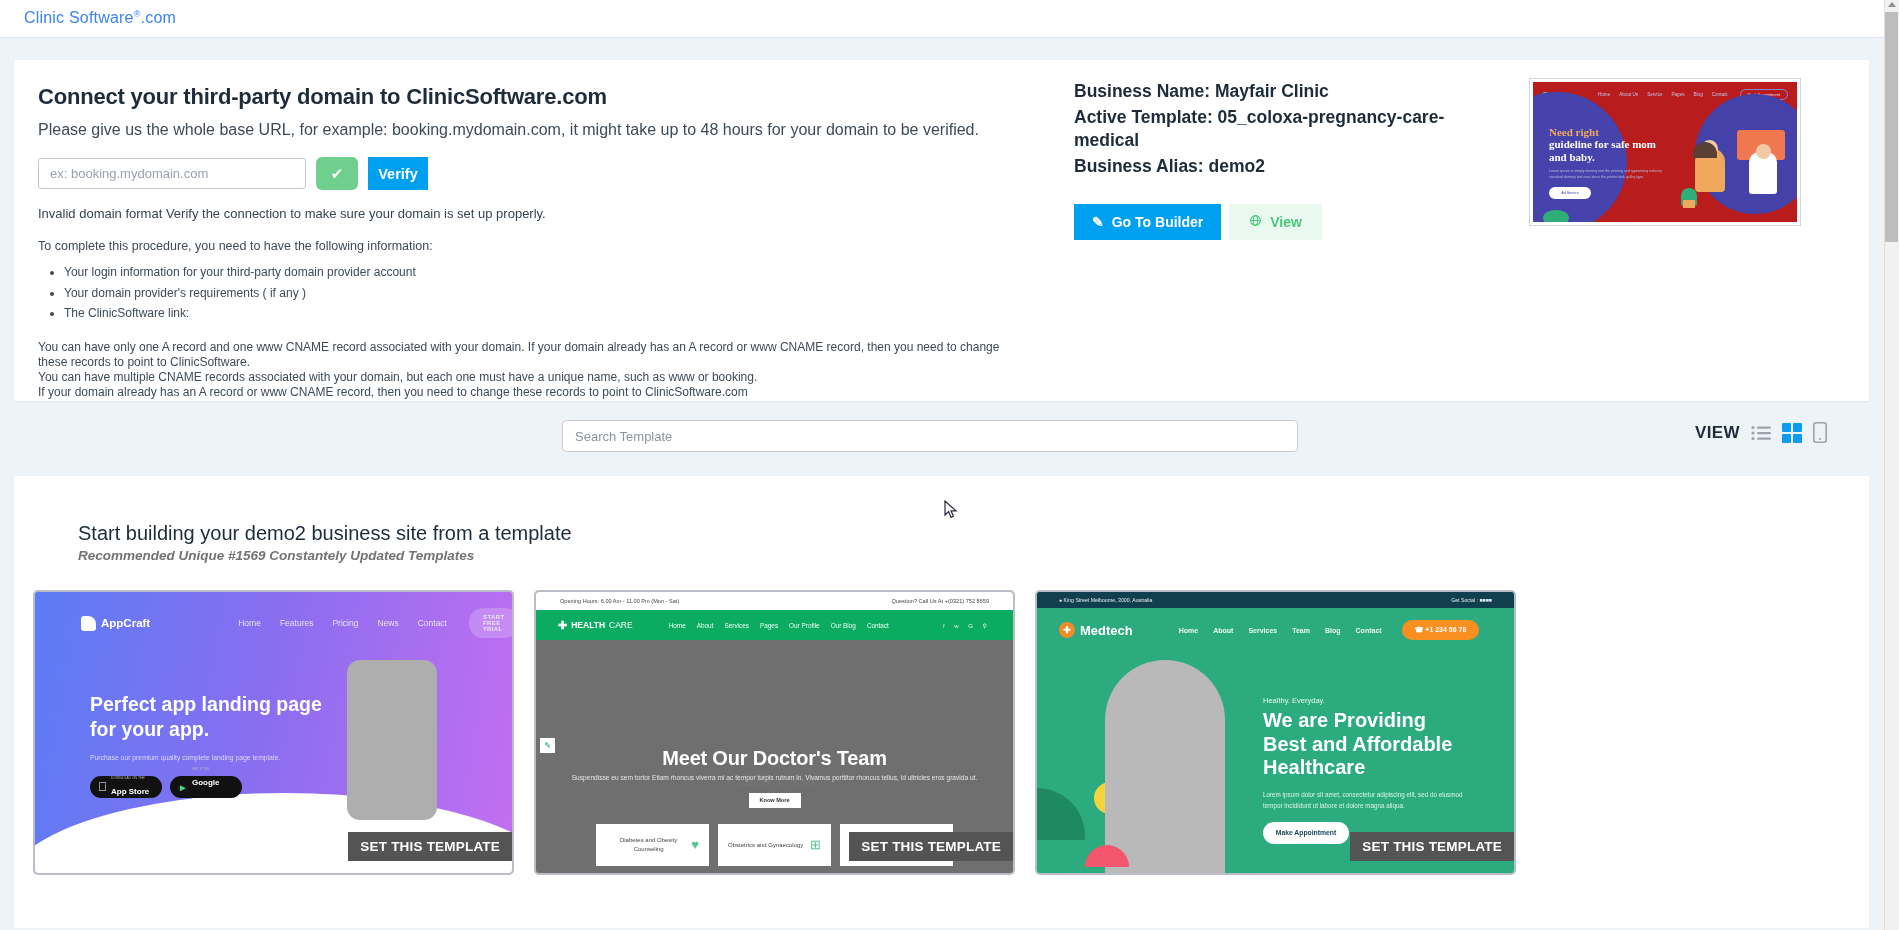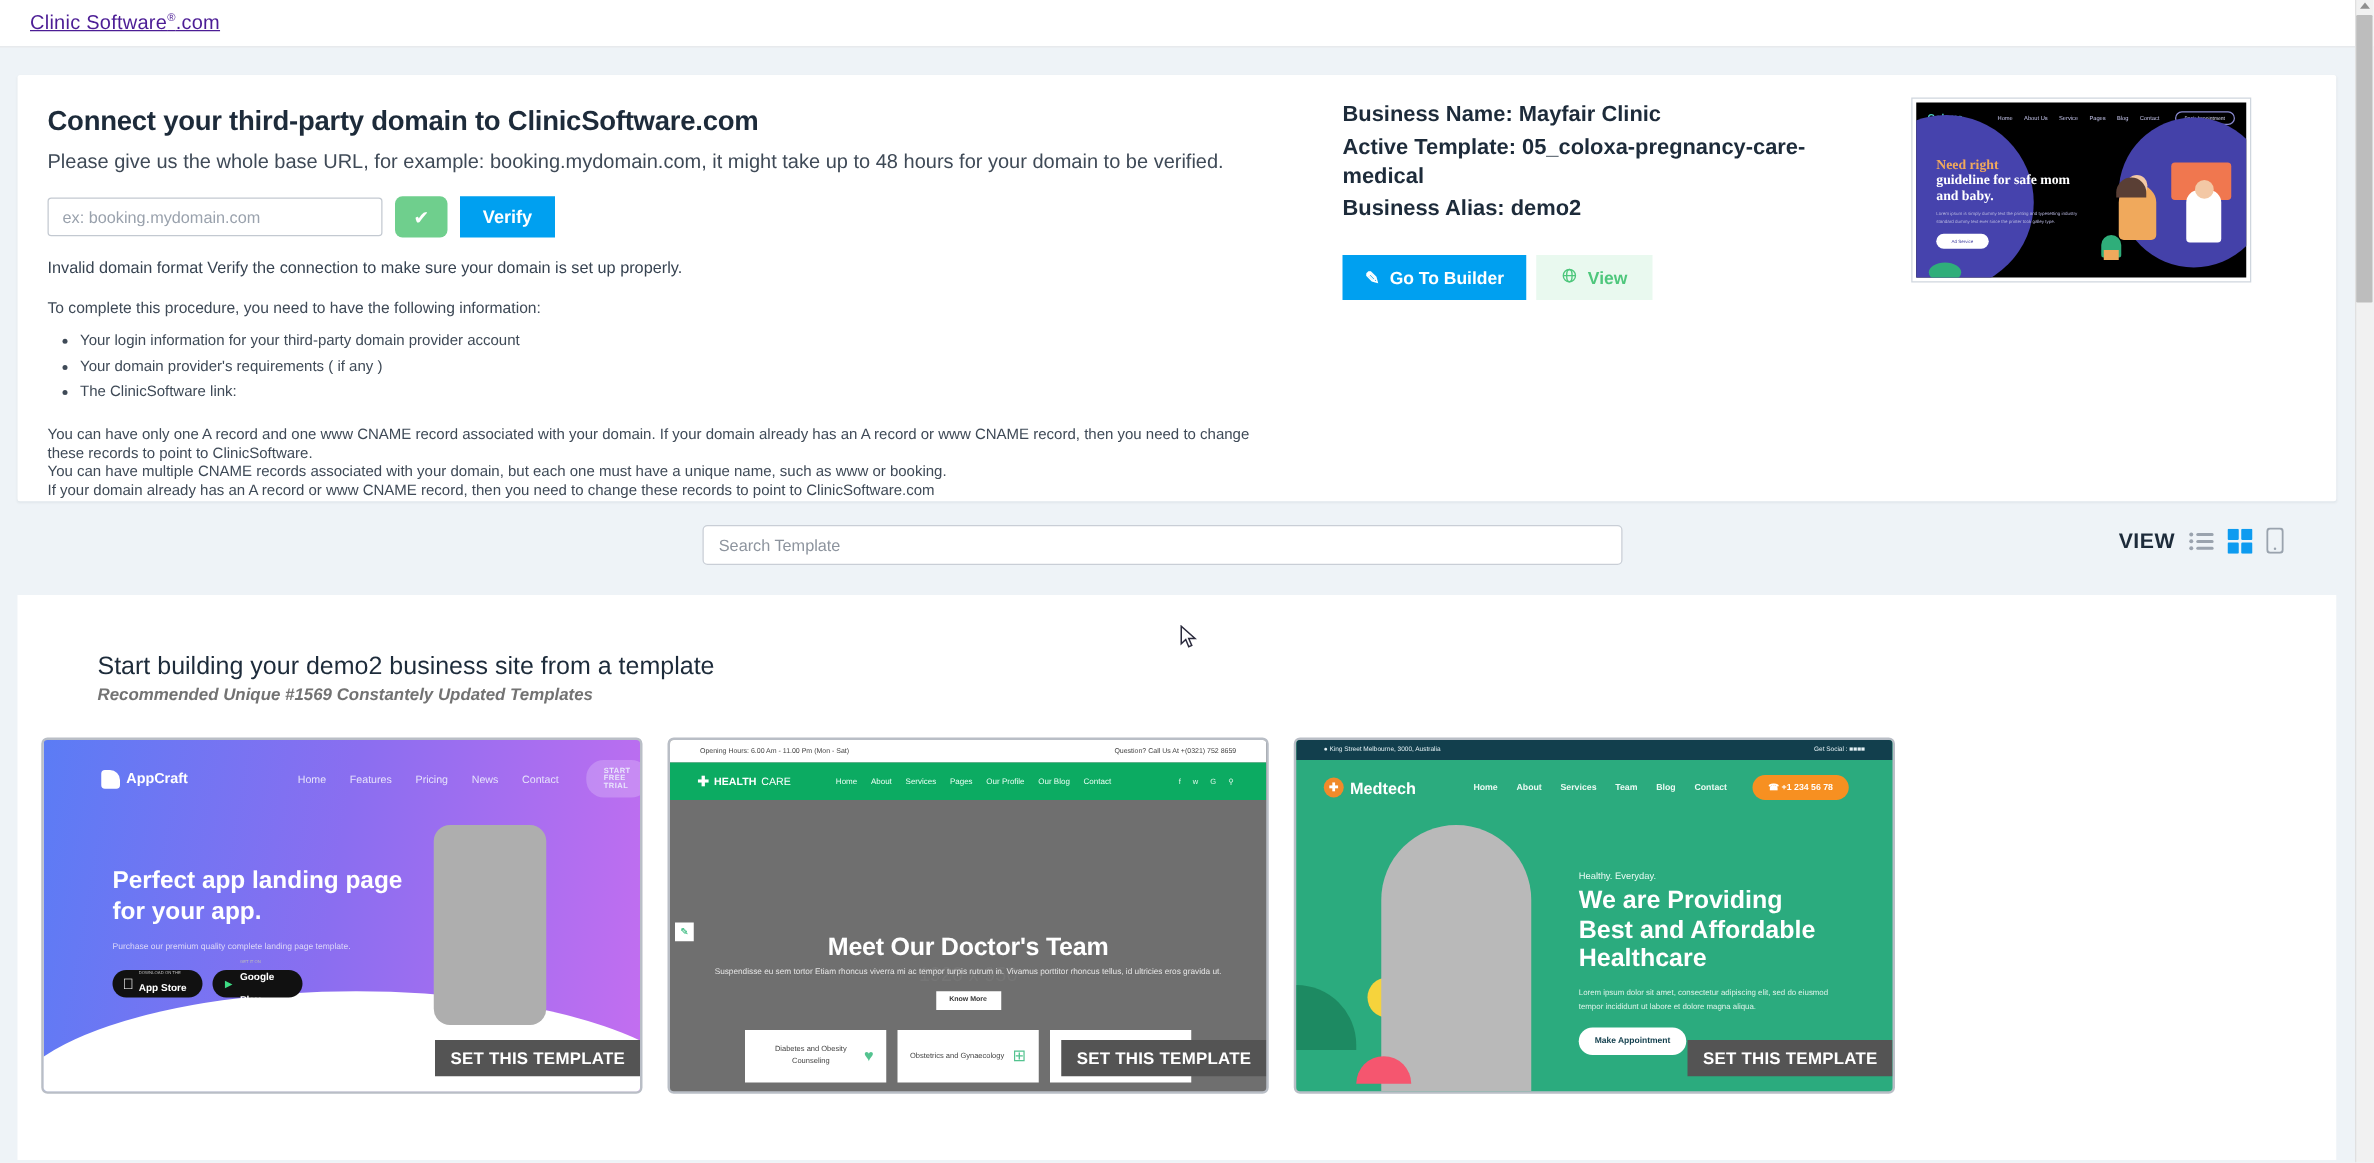--- a/index.html
+++ b/index.html
@@ -9,21 +9,21 @@
     background: #f1f5f8;
     overflow: hidden;
   }
   .page { width: 1899px; height: 930px; position: relative; background: #eef3f7; }
 
   
   .topbar {
     height: 38px; background: #ffffff; border-bottom: 1px solid #dfe3e8;
     display: flex; align-items: center; padding-left: 24px;
   }
-  .brand { font-size: 16px; color: #4c1d95; letter-spacing: .2px; text-decoration: underline; }
+  .brand { font-size: 16px; color: #3b82f6; letter-spacing: .2px; }
   .brand sup { font-size: 9px; vertical-align: super; }
 
   
   .domain-panel {
     position: absolute; left: 14px; top: 60px; width: 1855px; height: 341px;
     background: #fff; border-radius: 2px;
     box-shadow: 0 1px 2px rgba(20,30,50,.06);
     display: flex;
   }
   .domain-left { padding: 24px 30px 0 24px; width: 1060px; }
@@ -37,21 +37,21 @@
     padding: 0 11px; font-size: 13px; color: #2b323b; background: #fff;
     font-family: "Liberation Sans", sans-serif;
   }
   .domain-input::placeholder { color: #9aa2ad; }
   .check-btn {
     width: 42px; height: 33px; background: #6fcf8d; border: none; border-radius: 6px;
     color: #fff; font-size: 15px; cursor: pointer; display: flex;
     align-items: center; justify-content: center;
   }
   .verify-btn {
-    width: 76px; height: 33px; background: #00a0f0; border: none;
+    width: 60px; height: 33px; background: #00a0f0; border: none;
     color: #fff; font-size: 14.5px; font-weight: 600; cursor: pointer;
   }
   .invalid-msg { font-size: 13px; color: #374351; margin-top: 16px; }
   .proc-text { font-size: 12.5px; color: #3f4a57; margin-top: 18px; }
   .req-list { margin: 12px 0 0 26px; }
   .req-list li { font-size: 12px; color: #3f4a57; margin-bottom: 5px; line-height: 1.3; }
   .notes { margin-top: 18px; }
   .notes p { font-size: 12px; color: #3f4a57; line-height: 1.18; margin-bottom: 1px; }
 
   
@@ -71,21 +71,21 @@
     font-size: 14px; font-weight: 600; padding: 0 20px; cursor: pointer;
     display: flex; align-items: center; gap: 8px;
   }
 
   
   .tpl-preview {
     position: absolute; right: 68px; top: 18px; width: 272px; height: 148px;
     border: 1px solid #cfd6de; background: #fff; padding: 3px; overflow: hidden;
   }
   .tpl-inner {
-    width: 100%; height: 100%; background: #000000; position: relative; overflow: hidden;
+    width: 100%; height: 100%; background: #b91c1c; position: relative; overflow: hidden;
   }
   .tp-nav { display: flex; align-items: center; padding: 7px 9px; gap: 7px; }
   .tp-logo { color: #4fd1c5; font-size: 8px; font-weight: 700; letter-spacing: .3px; }
   .tp-links { display: flex; gap: 9px; margin-left: 18px; }
   .tp-links span { color: #c3c3e8; font-size: 4.6px; }
   .tp-cta {
     margin-left: auto; border: 1px solid #8a8ad0; border-radius: 9px;
     padding: 2px 7px; color: #dedef5; font-size: 4px;
   }
   .tp-head {

